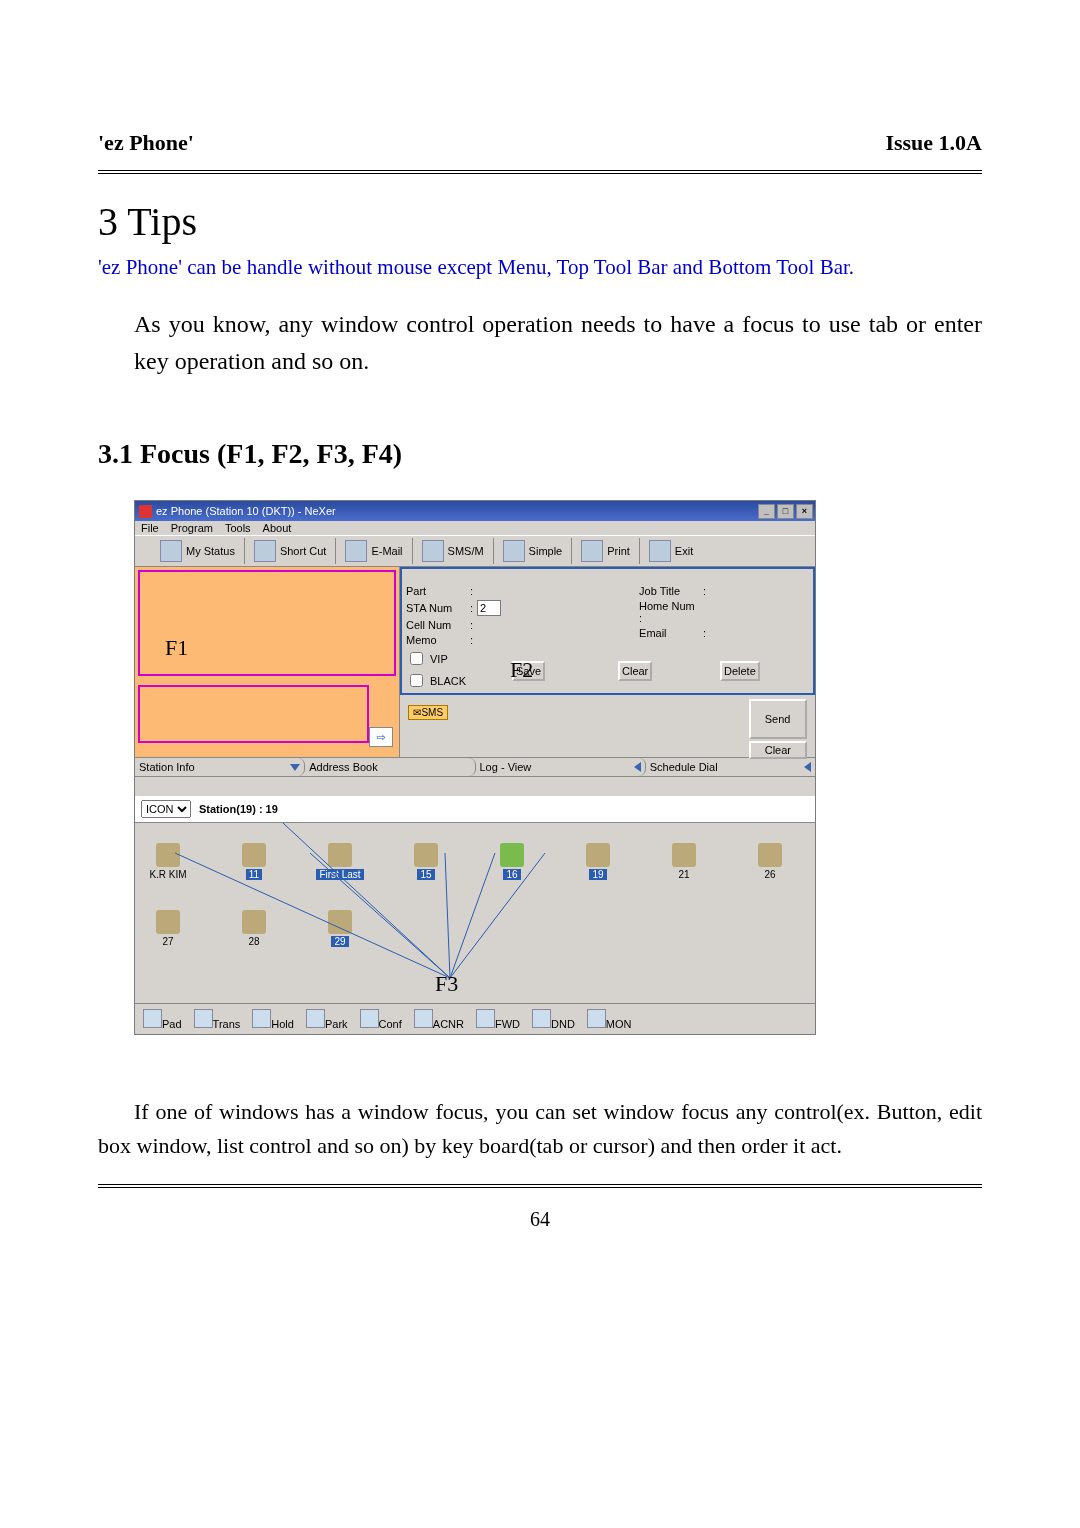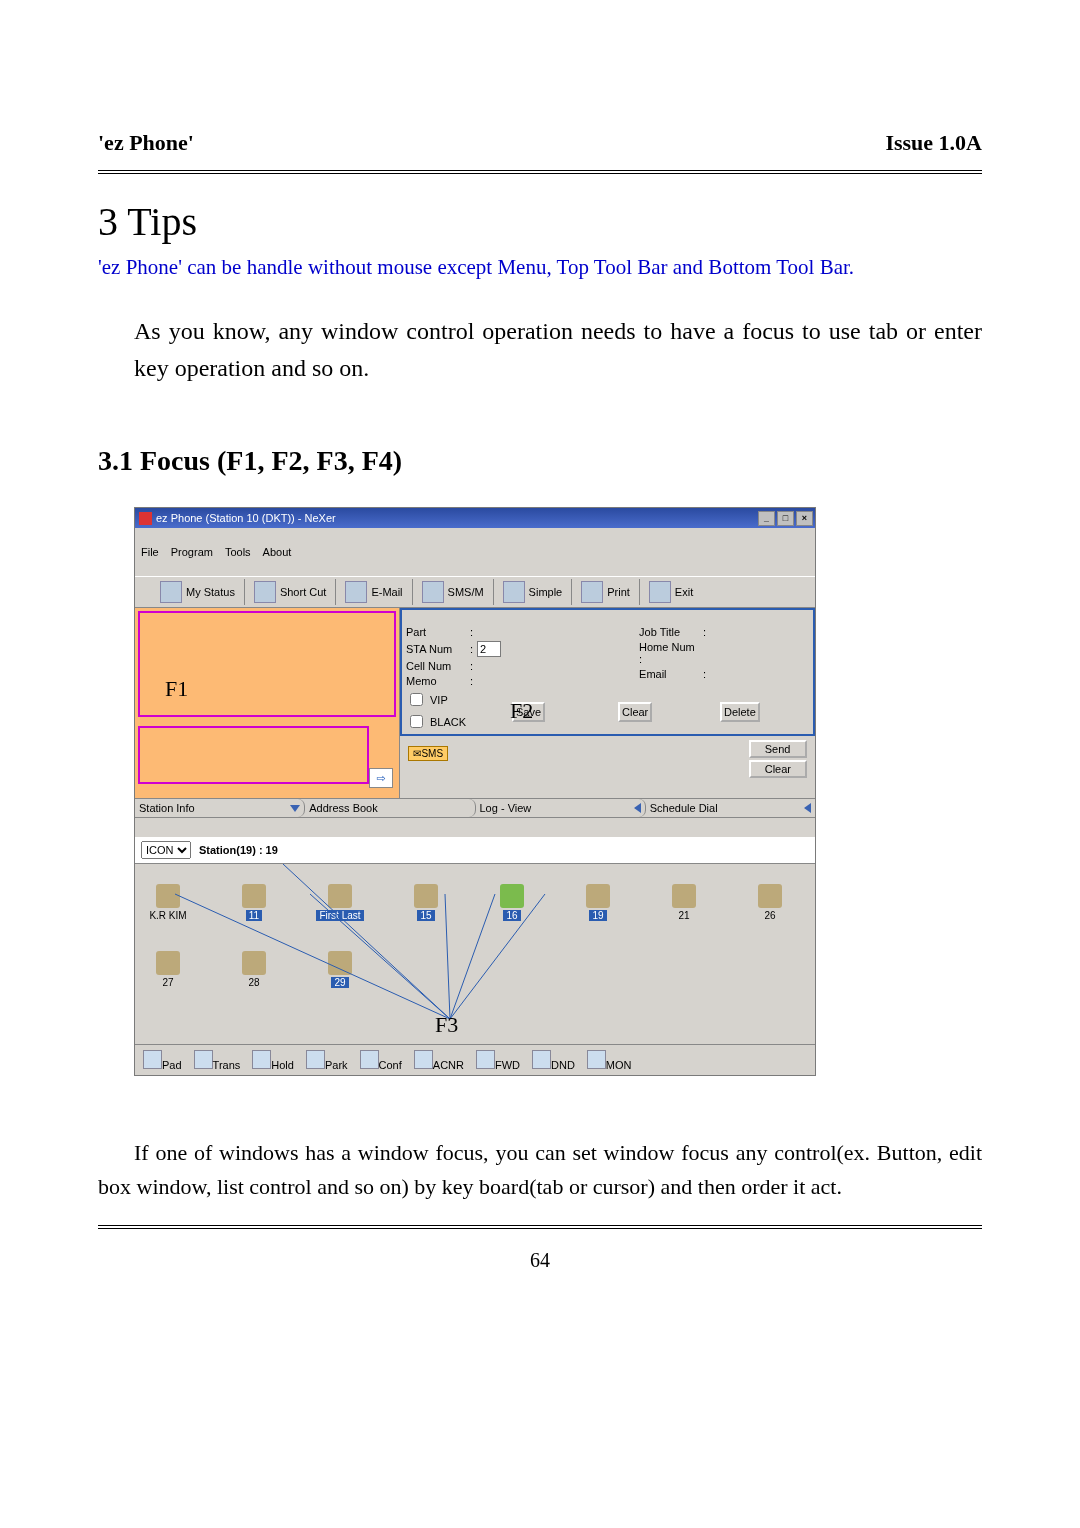--- a/index.html
+++ b/index.html
@@ -29,21 +29,21 @@
     margin: 4px 0 24px 0;
   }
   .h1 {
     font-size: 40px;
     font-weight: normal;
     margin: 14px 0 10px 0;
   }
   .intro-link {
     color: #0000cc;
     font-size: 21px;
-    margin: 10px 0 33px 0;
+    margin: 10px 0 26px 0;
   }
   .body-para {
     font-size: 24px;
     line-height: 1.55;
     margin: 0 0 36px 36px;
     text-align: justify;
   }
   .h2 {
     font-size: 28px;
     font-weight: bold;
@@ -74,21 +74,21 @@
   .titlebar .ico {
     width: 13px; height: 13px; background: #d33; display: inline-block;
   }
   .winctl { display: flex; gap: 2px; }
   .winctl span {
     width: 15px; height: 13px; background: #c0c0c0; border: 1px solid #888;
     display: inline-flex; align-items: center; justify-content: center;
     font-size: 9px; font-weight: bold; color: #000;
   }
   .menubar {
-    background: #d6d3ce; padding: 18px 6px; font-size: 11px;
+    background: #d6d3ce; padding: 1px 6px; font-size: 11px;
     display: flex; gap: 12px;
   }
   .toolbar {
     background: #d6d3ce; border-top: 1px solid #fff; border-bottom: 1px solid #888;
     display: flex; align-items: center; height: 30px; padding: 0 16px;
   }
   .toolbar .tb-item {
     display: flex; align-items: center; gap: 4px;
     padding: 0 9px; height: 100%;
   }
@@ -367,21 +367,21 @@
 
         <span class="btn f2-savebtn">Save</span>
         <span class="btn f2-clearbtn">Clear</span>
         <span class="btn f2-delbtn">Delete</span>
         <div class="f2-label">F2</div>
 
         <div class="sms-row">
           <span class="sms-btn">✉<span>SMS</span></span>
         </div>
         <div class="sms-send">
-          <span class="btn" style="padding:1px 14px;">Send</span>
+          <span class="btn" style="padding:12px 14px;">Send</span>
           <span class="btn" style="padding:1px 14px;">Clear</span>
         </div>
       </div>
     </div>
 
     <div class="tabs-row">
       <div class="tab">
           <span>Station Info</span>
           <span class="tri-down"></span>
         </div>

